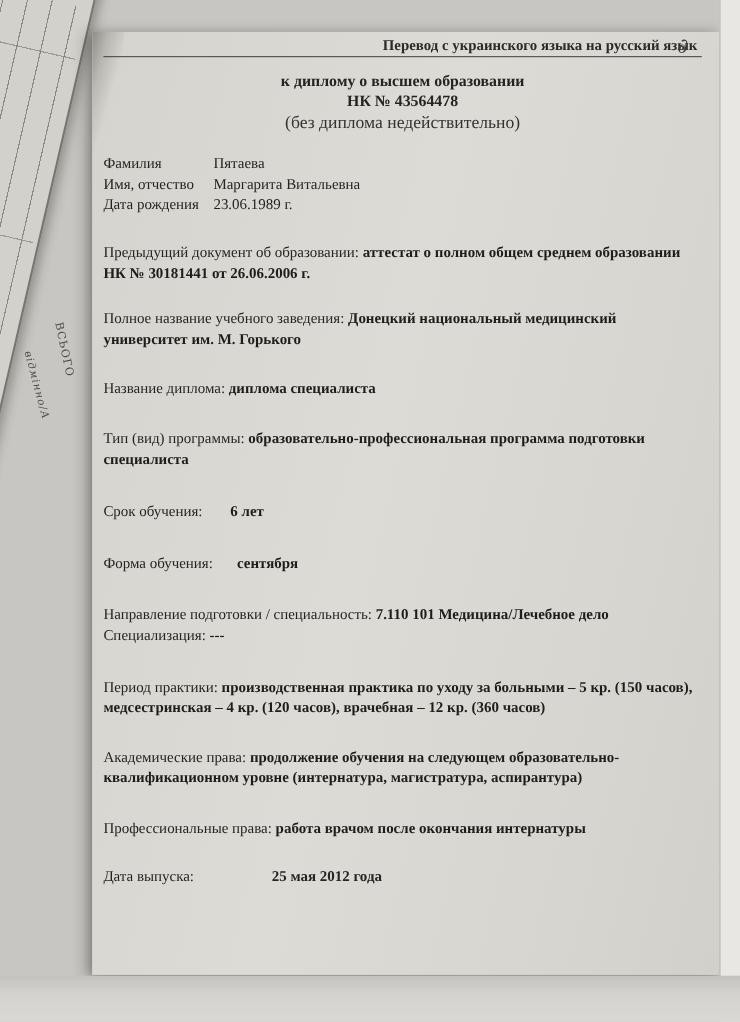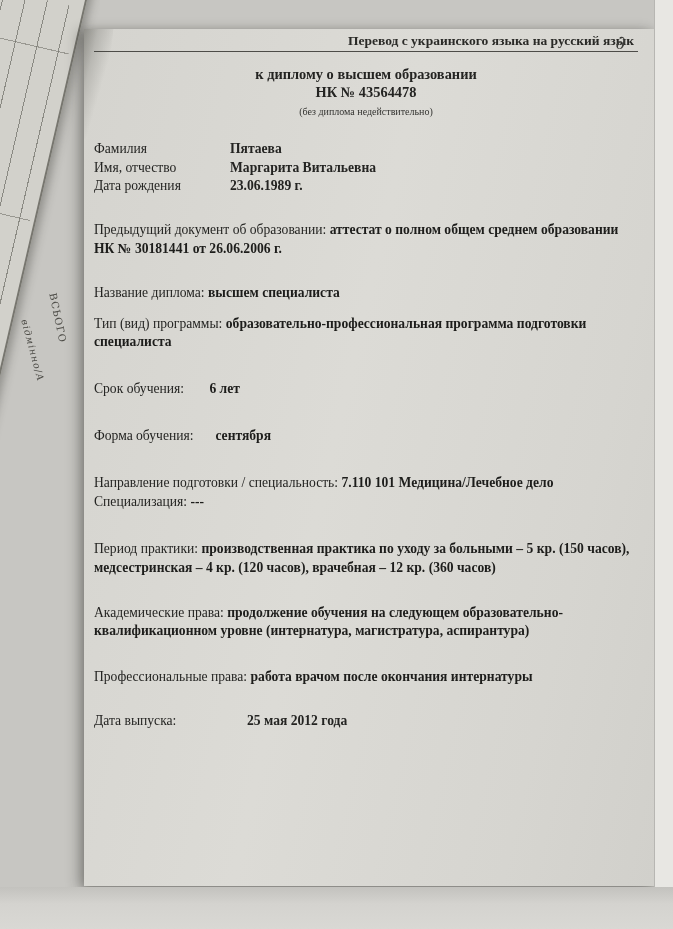--- a/index.html
+++ b/index.html
@@ -63,33 +63,33 @@
   
   .note-row { text-align:right; padding-right:4px; height:17px; }
   .note {
     font-weight:600; font-size:13.5px; color:#2a2a27;
   }
   .rule { border-bottom:1.6px solid #4d4c48; margin-top:2px; }
   
   .header { text-align:center; margin-top:13px; }
   .header .h-line1 { font-weight:bold; font-size:15px; }
   .header .h-line2, .header .h-line3 { font-weight:bold; font-size:14.4px; }
-  .header .h-line4 { font-size:10px; margin-top:1px; color:#333330; }
+  .header .h-line4 { font-size:16px; margin-top:1px; color:#333330; }
   
   .identity { margin-top:19px; }
-  .id-row { display:grid; grid-template-columns:100px 1fr;gap:36px; }
-  .id-row .val { font-weight:bold; }
+  .id-row { display:grid; grid-template-columns:100px 1fr; }
+  .id-row .val { font-weight:normal; }
   
   .para { }
   .bold { font-weight:bold; color:#1d1d1b; }
   .gap-sm  { display:inline-block; min-width:112px; }
   .gap-sm2 { display:inline-block; min-width:110px;text-align:center; }
   .gap-md  { display:inline-block; min-width:118px; }
   .mt0{margin-top:26px;} .mt1{margin-top:23px;} .mt2{margin-top:26px;}
-  .mt3{margin-top:12px;} .mt4{margin-top:29px;} .mt5{margin-top:28px;}
+  .mt3{margin-top:28px;} .mt4{margin-top:29px;} .mt5{margin-top:28px;}
   .mt6{margin-top:29px;} .mt7{} .mt8{margin-top:29px;}
   .mt9{margin-top:27px;} .mt10{margin-top:27px;}
   .dates { margin-top:26px; }
   .date-row { display:grid; grid-template-columns:153px 1fr; }
   .date-row .val { font-weight:bold; }
   
   .curl {
     position:absolute; left:-6px; top:-10px; width:30px; height:120px;
     background:linear-gradient(100deg, rgba(60,60,55,.38) 0, rgba(60,60,55,0) 70%);
     transform:rotate(6deg);
@@ -135,24 +135,28 @@
         <span class="lbl">Дата рождения</span>
         <span class="val">23.06.1989 г.</span>
       </div>
     </div>
 
     <p class="para mt0">
       <span>Предыдущий документ об образовании:</span>
       <span class="bold">аттестат о полном общем среднем образовании НК № 30181441 от 26.06.2006 г.</span>
     </p>
 
+    <p class="para mt1">
+      <span>Полное название учебного заведения:</span>
+      <span class="bold">Донецкий национальный медицинский университет им. М. Горького</span>
+    </p>
 
     <p class="para mt2">
       <span class="gap-sm2">Название диплома:</span>
-      <span class="bold">высшем специалиста</span>
+      <span class="bold">диплома специалиста</span>
     </p>
 
     <p class="para mt3">
       <span>Тип (вид) программы:</span>
       <span class="bold">образовательно-профессиональная программа подготовки специалиста</span>
     </p>
 
     <p class="para mt4">
       <span class="gap-sm">Срок обучения:</span>
       <span class="bold">6 лет</span>

